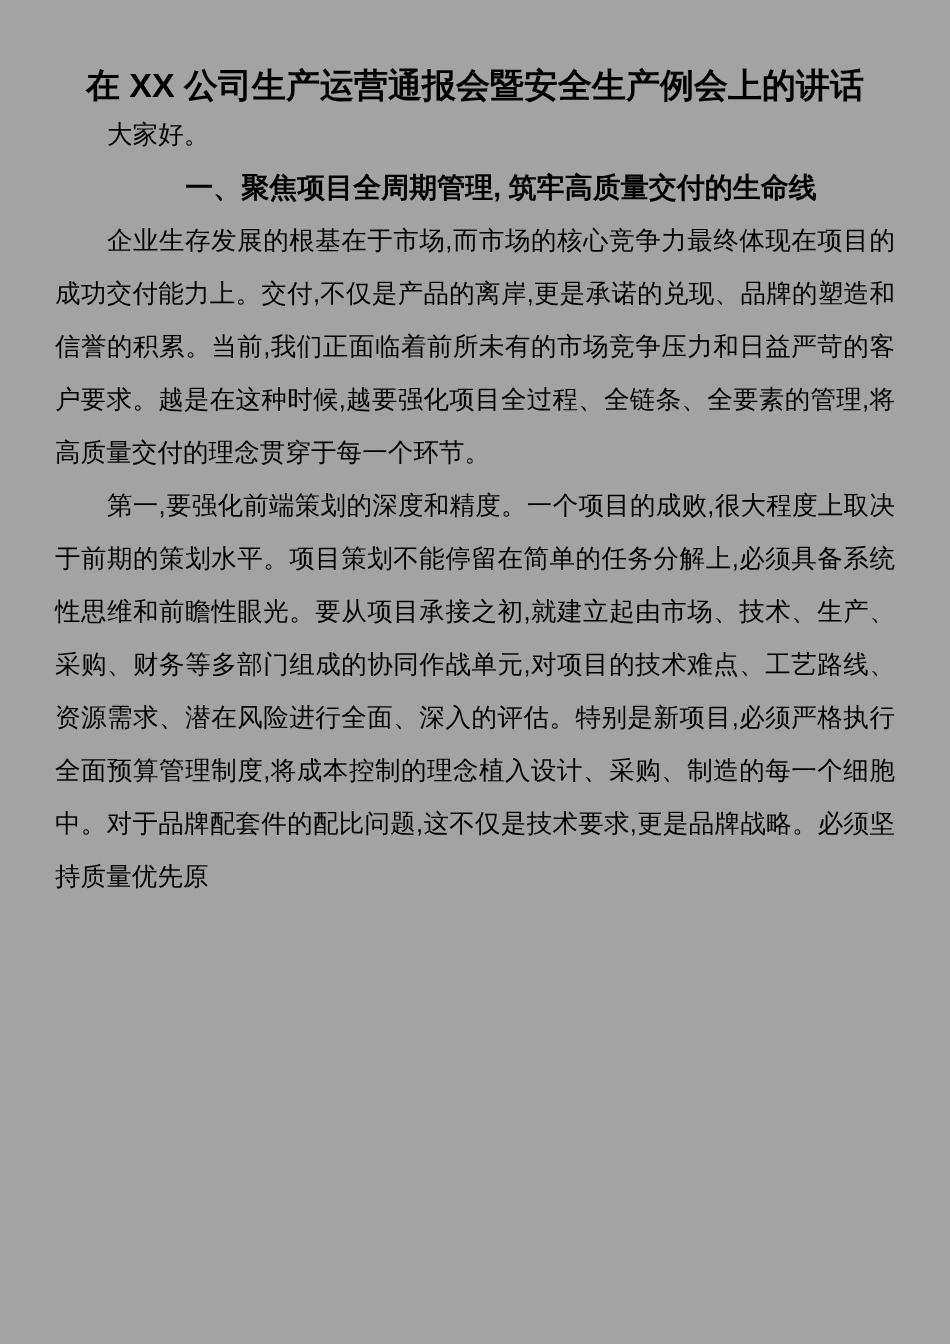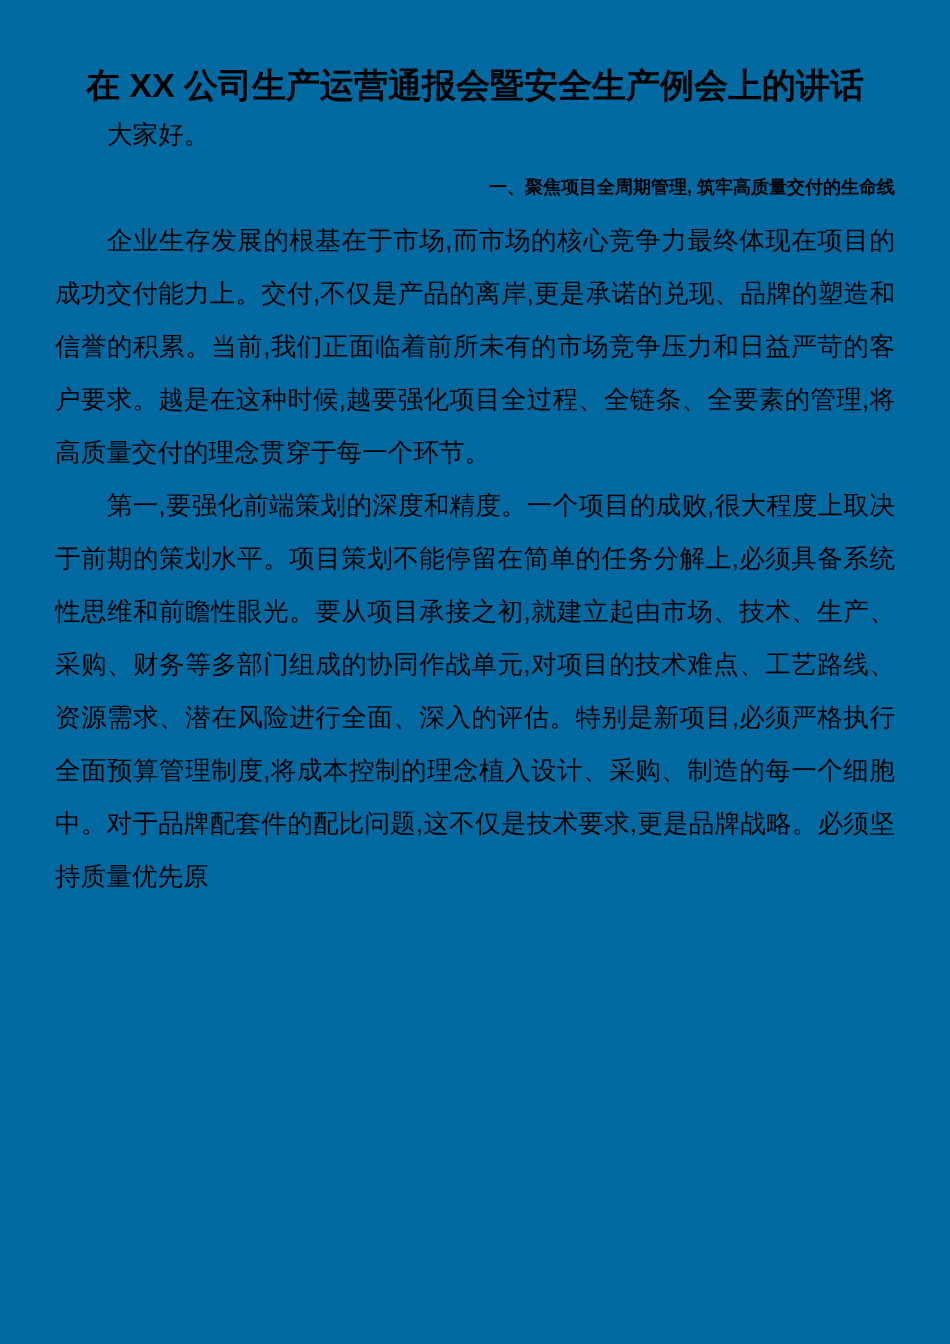--- a/index.html
+++ b/index.html
@@ -4,21 +4,21 @@
 <style>
   html, body {
     margin: 0;
     padding: 0;
     background: #ffffff;
   }
   .page {
     position: relative;
     width: 950px;
     height: 1344px;
-    background: #0369a1;
+    background: #a3a3a3;
     overflow: hidden;
     box-sizing: border-box;
     font-family: "Liberation Sans", "DejaVu Sans", sans-serif;
     color: #000000;
   }
   .doc-body {
     position: absolute;
     left: 55px;
     top: 0;
     width: 840px;
@@ -46,27 +46,27 @@
   .para-spacer-top {
     margin-top: 41px;
   }
   .indent {
     text-indent: 52px;
   }
   .noindent {
     text-indent: 0;
   }
   .heading {
-    font-size: 18px;
+    font-size: 28px;
     font-weight: bold;
     line-height: 53px;
     text-indent: 52px;
     margin: 0;
     padding: 0;
-    text-align: right;
+    text-align: center;
   }
 </style>
 </head>
 <body>
 
 <div class="page">
   <div class="doc-body">
 
     <h1 class="doc-title">在 XX 公司生产运营通报会暨安全生产例会上的讲话</h1>
 

